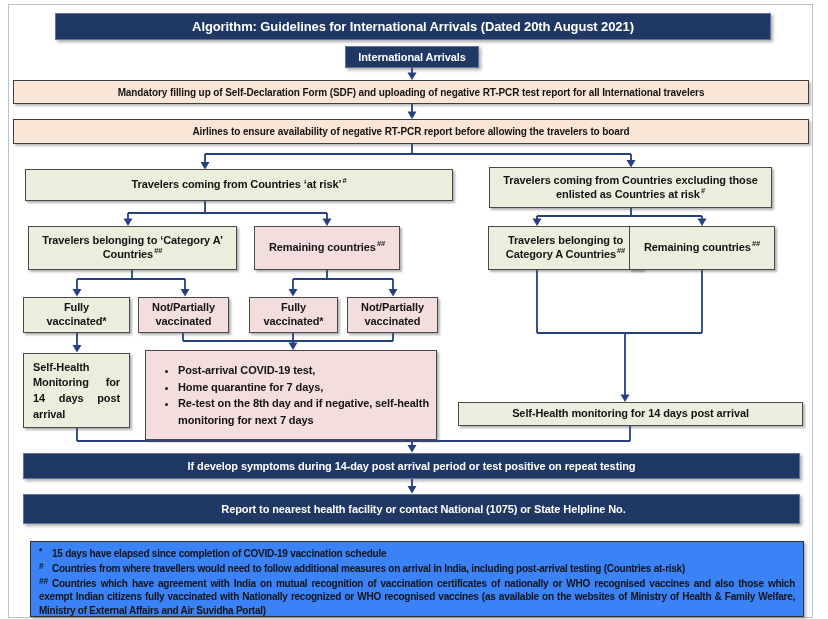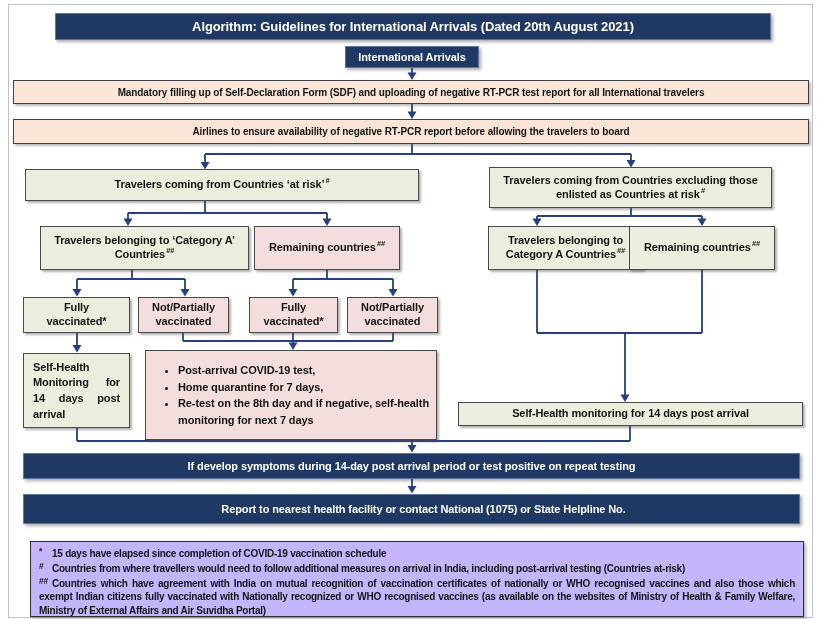--- a/index.html
+++ b/index.html
@@ -39,21 +39,21 @@
     display:block; text-align:justify; padding:6px 9px; line-height:1.45;
   }
   .bullet-box { align-items:center; justify-content:flex-start; text-align:left; }
   .bullet-box ul { margin:0; padding:0 0 0 26px; list-style:disc; }
   .bullet-box li { line-height:1.5; }
 
   .navy-wide { font-size:11px; }
 
   .footnote-box {
     position:absolute; box-sizing:border-box;
-    background:#c4b5fd; border:1.5px solid #2e2e2e;
+    background:#3b82f6; border:1.5px solid #2e2e2e;
     box-shadow:2px 2px 3px rgba(80,80,80,0.45);
     padding:4px 8px; font-size:10px; font-weight:bold; color:#141414;
     letter-spacing:-0.25px;
   }
   .fn-row { text-align:justify; line-height:1.38; }
   .fn-marker { display:inline-block; min-width:13px; font-size:8.5px; vertical-align:3px; }
 </style>
 </head>
 <body>
 
@@ -98,29 +98,29 @@
   </svg>
 
   <div class="bar navy title-bar" style="left:55px; top:13px; width:716px; height:27px;">Algorithm: Guidelines for International Arrivals (Dated 20th August 2021)</div>
 
   <div class="bar navy" style="left:345px; top:46px; width:134px; height:22px; font-size:11px;">International Arrivals</div>
 
   <div class="bar peach" style="left:13px; top:80px; width:796px; height:24px;">Mandatory filling up of Self-Declaration Form (SDF) and uploading of negative RT-PCR test report for all International travelers</div>
 
   <div class="bar peach" style="left:13px; top:119px; width:796px; height:25px;">Airlines to ensure availability of negative RT-PCR report before allowing the travelers to board</div>
 
-  <div class="box green" style="left:25px; top:169px; width:394px; height:32px;">
+  <div class="box green" style="left:25px; top:169px; width:428px; height:32px;">
     <span><span>Travelers coming from Countries ‘at risk’</span><sup>#</sup></span>
   </div>
 
   <div class="box green" style="left:489px; top:167px; width:283px; height:41px;">
     <span><span>Travelers coming from Countries excluding those enlisted as Countries at risk</span><sup>#</sup></span>
   </div>
 
-  <div class="box green" style="left:40px; top:226px; width:209px; height:44px;">
+  <div class="box green" style="left:28px; top:226px; width:209px; height:44px;">
     <span><span>Travelers belonging to ‘Category A’ Countries</span><sup>##</sup></span>
   </div>
 
   <div class="box pink" style="left:254px; top:226px; width:146px; height:44px;">
     <span><span>Remaining countries</span><sup>##</sup></span>
   </div>
 
   <div class="box green" style="left:459px; top:226px; width:155px; height:44px;margin-left:29px;">
     <span><span>Travelers belonging to Category A Countries</span><sup>##</sup></span>
   </div>

